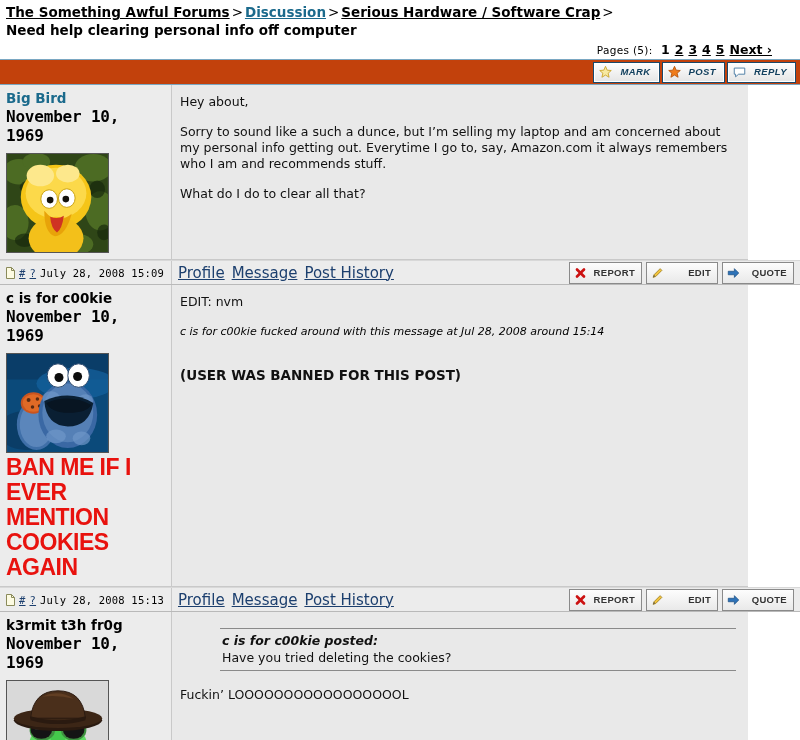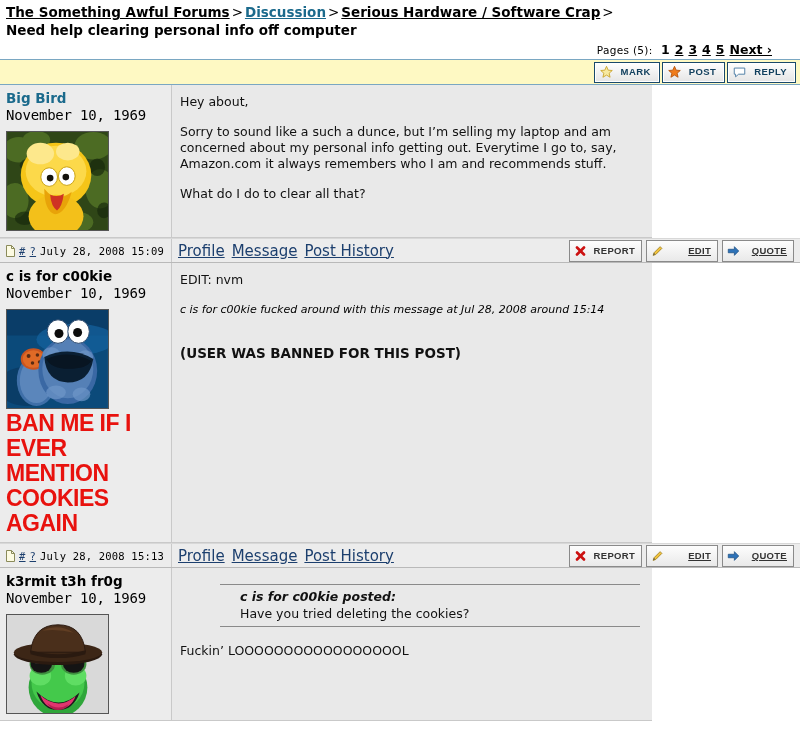--- a/index.html
+++ b/index.html
@@ -23,48 +23,49 @@
   .thread-title { font-size:13.5px; font-weight:bold; color:#000; line-height:17px; margin-top:1px; }
 
   .pages-row { text-align:right; padding:3px 22px 3px 0; font-size:11px; height:20px; }
   .pages-label { color:#000; font-size:10.5px; letter-spacing:0.3px; }
   .pg { color:#000; font-weight:bold; font-size:12.5px; margin-left:5px; text-decoration:none; }
   .pg.link { text-decoration:underline; }
   .pg.next { font-size:12.5px; }
 
   
   #actionbar {
-    background:#fef9c3;
+    background:#c2410c;
     height:26px;
     border-top:1px solid #7aa7c2;
     border-bottom:1px solid #7aa7c2;
     display:flex; align-items:center; justify-content:flex-end;
     padding-right:5px;
     gap:4px;
+    font-style:italic;
   }
   .abtn {
     height:19px;
     background:linear-gradient(#fdfdfd,#e6e6e6);
     border:1px solid #ffffff;
     outline:1px solid #19496b;
     display:flex; align-items:center;
     padding:0 7px 0 3px;
     gap:7px;
     font-size:9.5px; font-weight:bold; letter-spacing:0.4px;
     color:#12405e;
     cursor:pointer;
     font-family:"Liberation Sans",sans-serif;
   }
   .abtn .lbl { line-height:1; }
 
   
   .ico { width:15px; height:14px; display:block; }
 
   
-  .post { display:flex; width:652px; border-bottom:1px solid #c9c9c9; }
+  .post { display:flex; width:748px; border-bottom:1px solid #c9c9c9; }
   .post-side {
     width:172px; flex:0 0 172px;
     background:#ececec;
     border-right:1px solid #c9c9c9;
     padding:5px 6px 6px 6px;
   }
   .post-body {
     flex:1 1 auto;
     background:#e9e9e9;
     padding:9px 12px 10px 8px;
@@ -73,40 +74,40 @@
     color:#111;
   }
   .post.alt .post-side { background:#ececec; }
   .post.alt .post-body { background:#e9e9e9; }
 
   .uname { font-size:13.5px; font-weight:bold; line-height:16px; }
   .uname.blue { color:#1b6a8c; }
   .uname.black { color:#000000; }
   .udate {
     font-family:"DejaVu Sans Mono","Liberation Mono",monospace;
-    font-size:14px; color:#000; margin-top:1px; letter-spacing:-0.2px;
+    font-size:16px; color:#000; margin-top:1px; letter-spacing:-0.2px;font-weight:bold;
   }
 
   .avatar-wrap { margin-top:8px; }
   .avatar { border:1px solid #555; display:block; }
 
   .sig-red {
     color:#e8120e; font-weight:bold; font-size:23px; line-height:25px;
     font-family:"Liberation Sans",sans-serif; margin-top:2px; letter-spacing:-0.5px;
   }
 
   .ptext { margin:0 0 14px 0; }
   .ptext:last-child { margin-bottom:16px; }
   .edit-note { font-style:italic; font-size:11px; color:#000; margin:13px 0 0 0; }
   .banned { font-weight:bold; font-size:13.5px; margin-top:27px; }
 
   
   .quote { margin:7px 0 0 40px; max-width:560px; }
   .quote-hr { border-top:1px solid #8a8a8a; height:0; }
-  .quote-inner { padding:4px 0 4px 2px;margin-left:18px; }
+  .quote-inner { padding:4px 0 4px 2px; }
   .quote-who { font-weight:bold; font-style:italic; font-size:12.5px; }
   .quote-txt { font-size:12.5px; line-height:16px; margin-top:1px; }
   .after-quote { margin-top:16px; font-size:12.5px; }
 
   
   .post-foot {
     display:flex; align-items:center;
     height:25px;
     background:#ececec;
     border-bottom:1px solid #b9b9b9;
@@ -130,21 +131,21 @@
   .fbtn {
     height:22px;
     background:linear-gradient(#fdfdfd,#e9e9e9);
     border:1px solid #8a8a8a;
     display:flex; align-items:center;
     padding:0 6px 0 3px; gap:6px;
     font-size:9.5px; font-weight:bold; letter-spacing:0.3px; color:#333;
     cursor:pointer;
     font-family:"Liberation Sans",sans-serif;
   }
-  .fbtn.wide { min-width:72px; justify-content:space-between;text-decoration:underline; }
+  .fbtn.wide { min-width:72px; justify-content:space-between; }
   .doc-ico { width:9px; height:12px; display:block; }
   a { text-decoration:underline; }
 </style>
 </head>
 <body>
 
 <div id="header">
   <div class="crumbs">
     <a href="#" class="crumb-home">The Something Awful Forums</a><span class="crumb-sep">&gt;</span><a href="#" class="crumb-link">Discussion</a><span class="crumb-sep">&gt;</span><a href="#" class="crumb-home">Serious Hardware / Software Crap</a><span class="crumb-sep">&gt;</span>
   </div>

